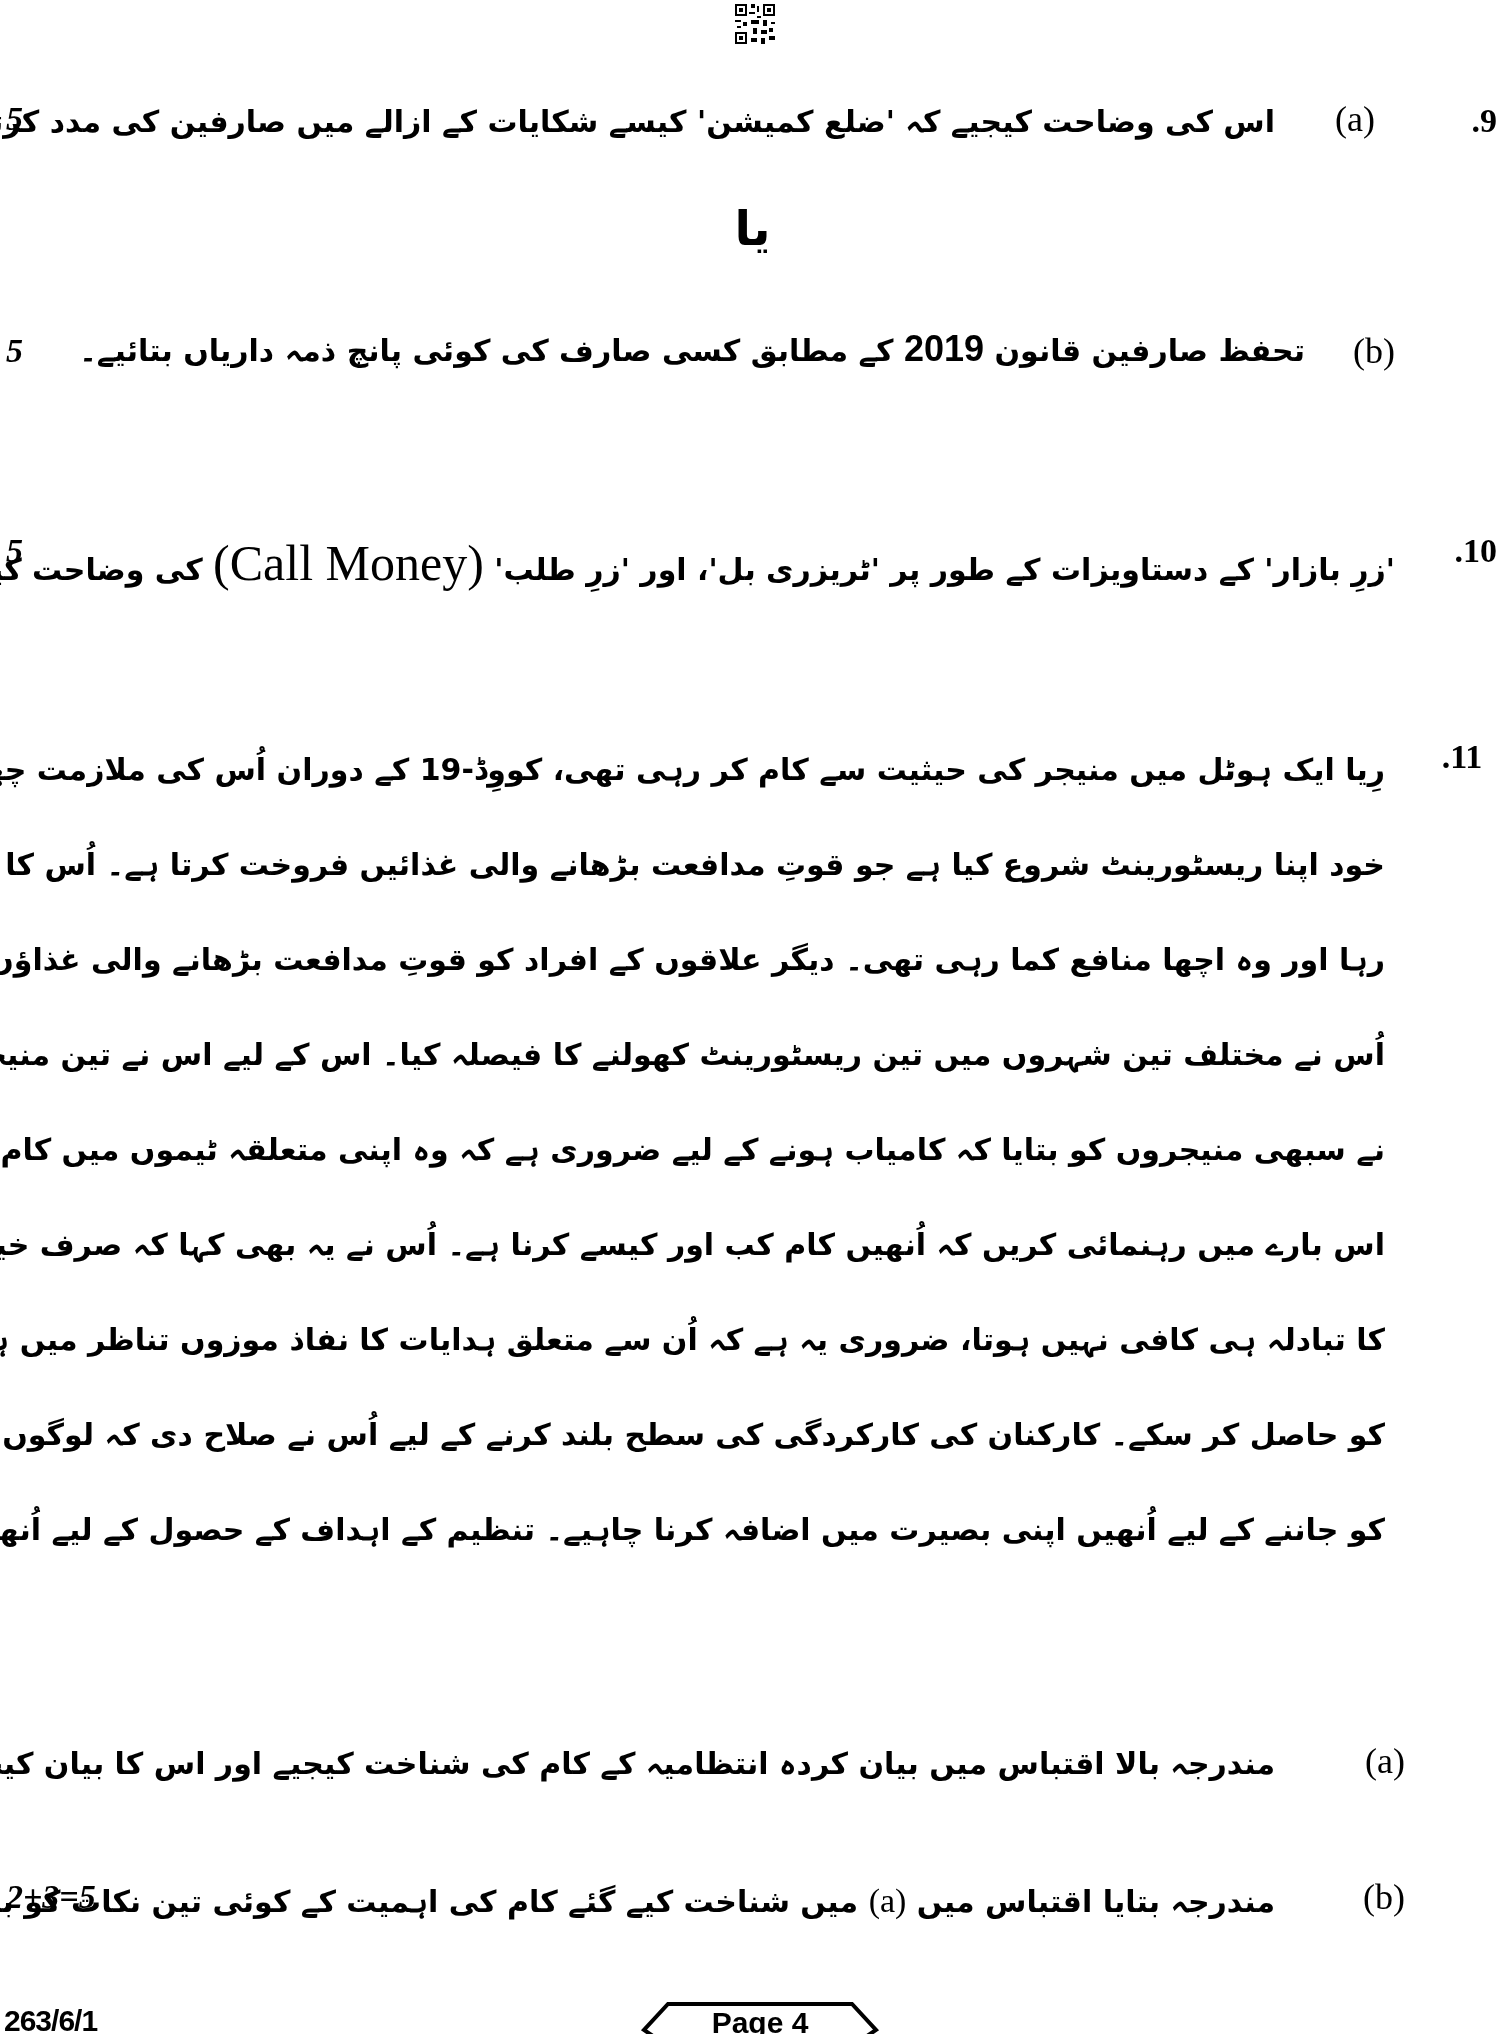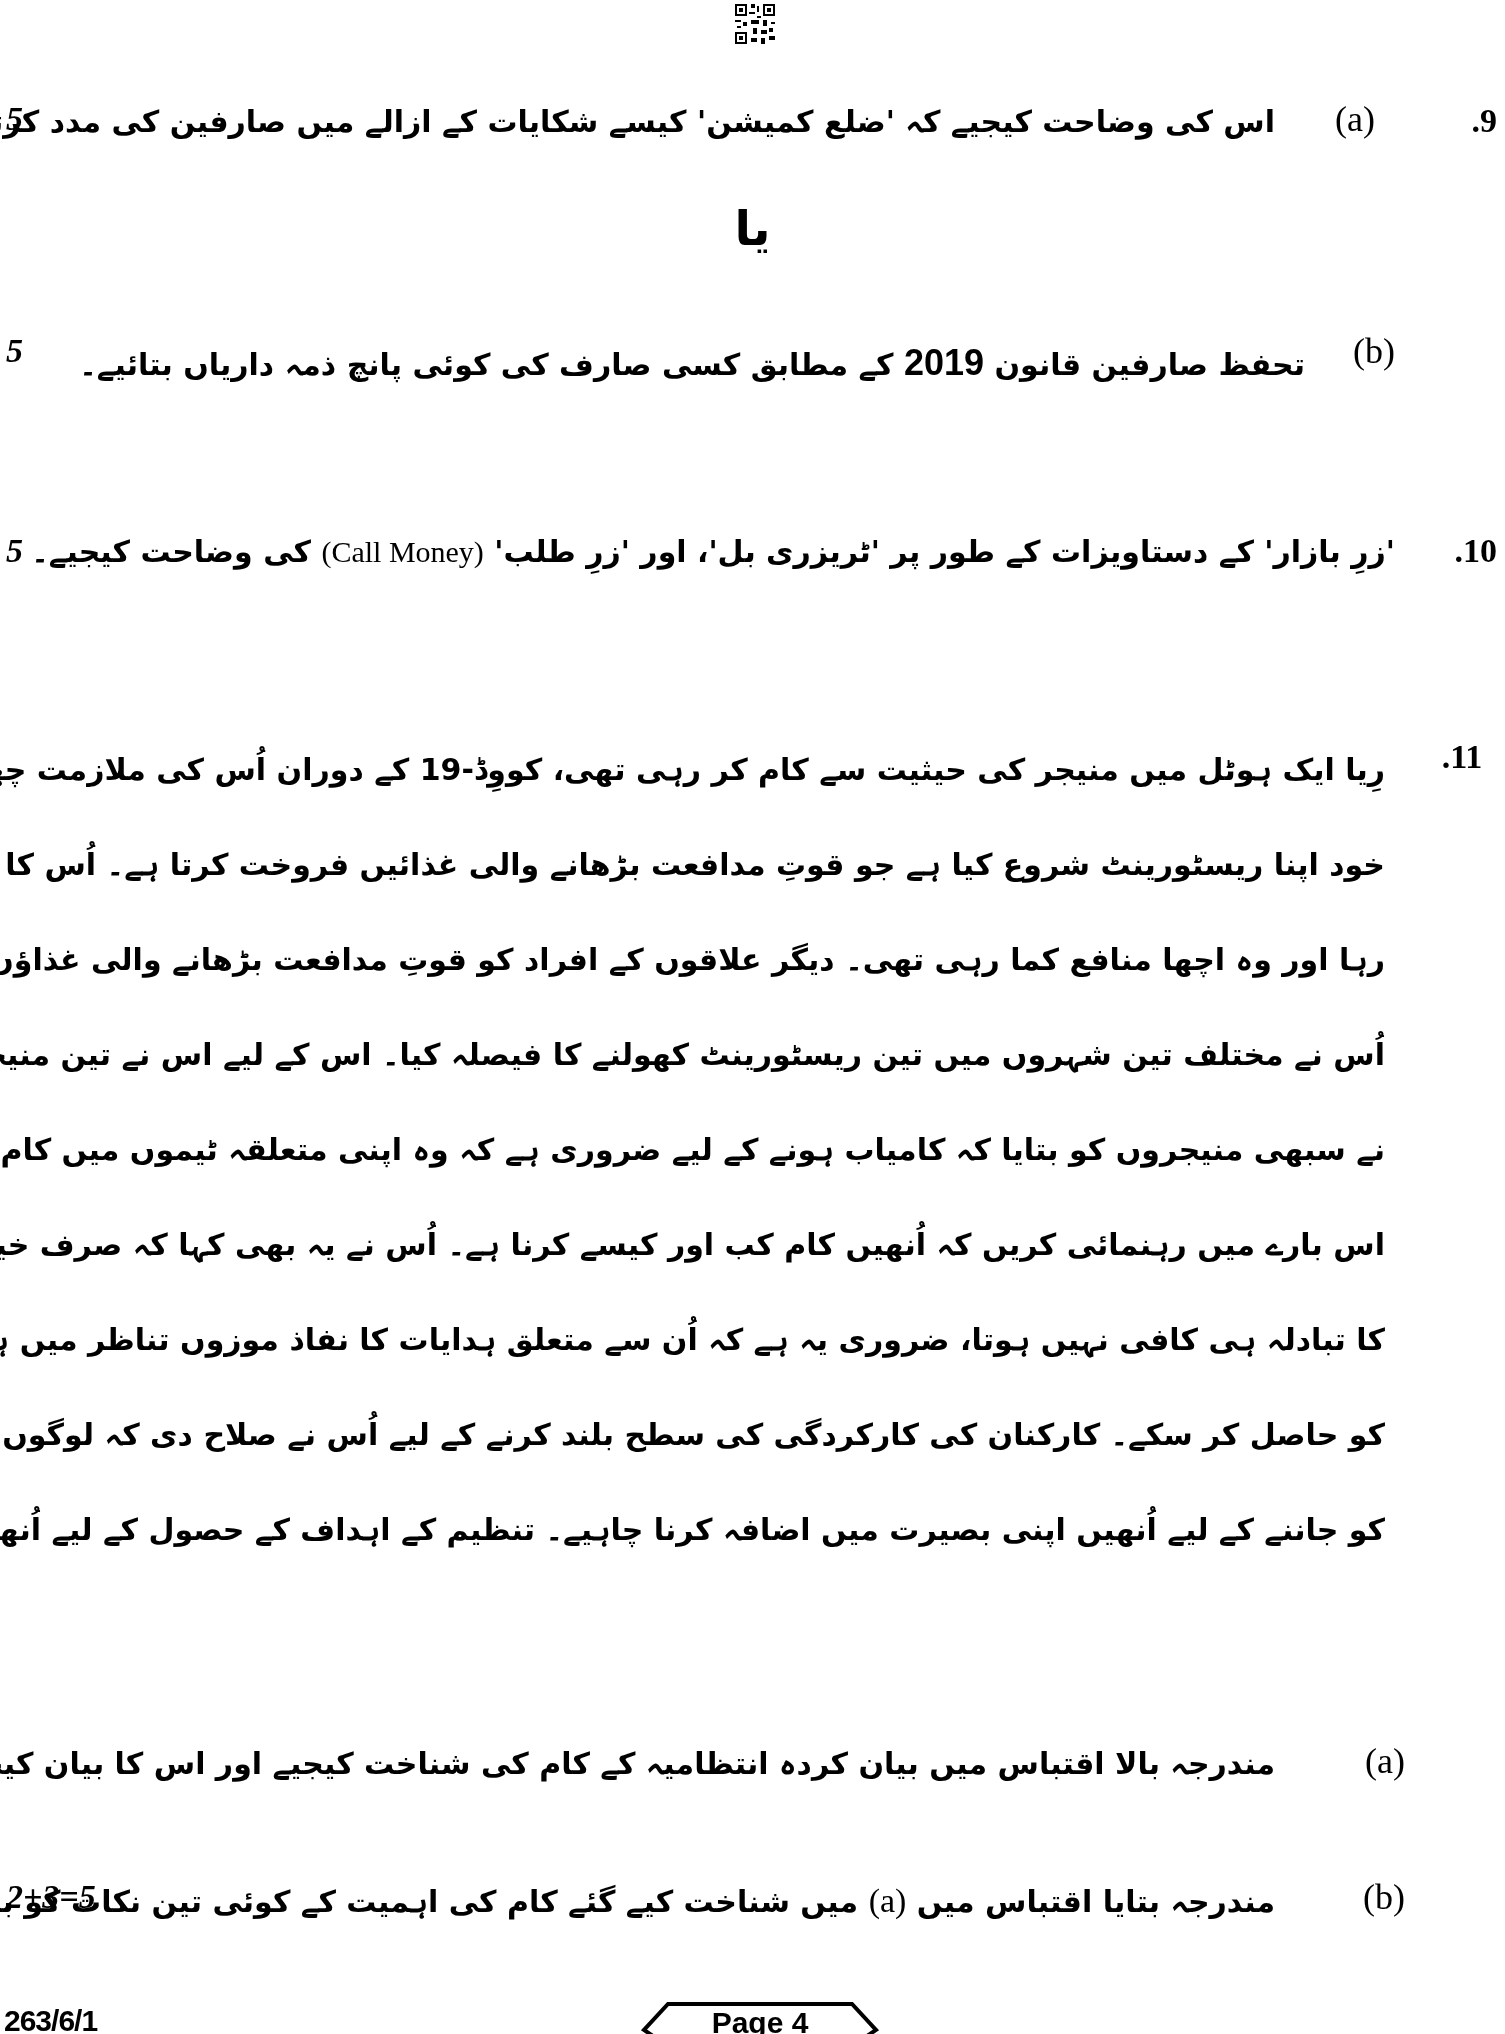--- a/index.html
+++ b/index.html
@@ -88,31 +88,31 @@
 </div>
 
 <div class="abs qnum" style="top:102px;">.9</div>
 <div class="abs sublabel" style="right:130px; top:98px;">(a)</div>
 <div class="abs urdu" style="right:230px; top:104px;">اس کی وضاحت کیجیے کہ 'ضلع کمیشن' کیسے شکایات کے ازالے میں صارفین کی مدد کرتا ہے۔</div>
 <div class="abs marks" style="top:100px;">5</div>
 
 <div class="abs or-word">یا</div>
 
 <div class="abs sublabel" style="right:110px; top:330px;">(b)</div>
-<div class="abs urdu" style="right:200px; top:342px;">
+<div class="abs urdu" style="right:200px; top:328px;">
   <span>تحفظ صارفین قانون</span>
   <span class="eng" style="font-size:36px; font-weight:bold; font-family:'Liberation Sans',sans-serif;">2019</span>
   <span>کے مطابق کسی صارف کی کوئی پانچ ذمہ داریاں بتائیے۔</span>
 </div>
 <div class="abs marks" style="top:332px;">5</div>
 
 <div class="abs qnum" style="top:532px;">.10</div>
 <div class="abs urdu" style="right:110px; top:534px;">
   <span>'زرِ بازار' کے دستاویزات کے طور پر 'ٹریزری بل'، اور 'زرِ طلب'</span>
-  <span class="eng" style="font-size:30px;">(Call Money)</span>
+  <span class="eng" style="font-size:50px;">(Call Money)</span>
   <span>کی وضاحت کیجیے۔</span>
 </div>
 <div class="abs marks" style="top:532px;">5</div>
 
 <div class="abs qnum" style="top:738px;text-align:center;">.11</div>
 <div class="abs para">
   <span class="para-line">رِیا ایک ہوٹل میں منیجر کی حیثیت سے کام کر رہی تھی، کووِڈ-19 کے دوران اُس کی ملازمت چھوٹ گئی۔ اب اُس نے</span>
   <span class="para-line">خود اپنا ریسٹورینٹ شروع کیا ہے جو قوتِ مدافعت بڑھانے والی غذائیں فروخت کرتا ہے۔ اُس کا ریسٹورینٹ کامیاب</span>
   <span class="para-line">رہا اور وہ اچھا منافع کما رہی تھی۔ دیگر علاقوں کے افراد کو قوتِ مدافعت بڑھانے والی غذاؤں کا فائدہ پہنچانے کے لیے</span>
   <span class="para-line">اُس نے مختلف تین شہروں میں تین ریسٹورینٹ کھولنے کا فیصلہ کیا۔ اس کے لیے اس نے تین منیجروں کا تقرر کیا۔ اُس</span>

